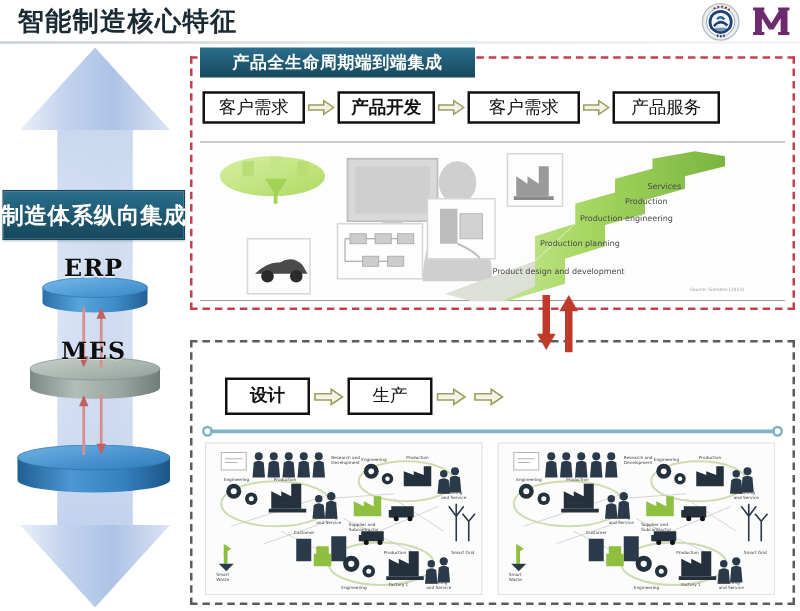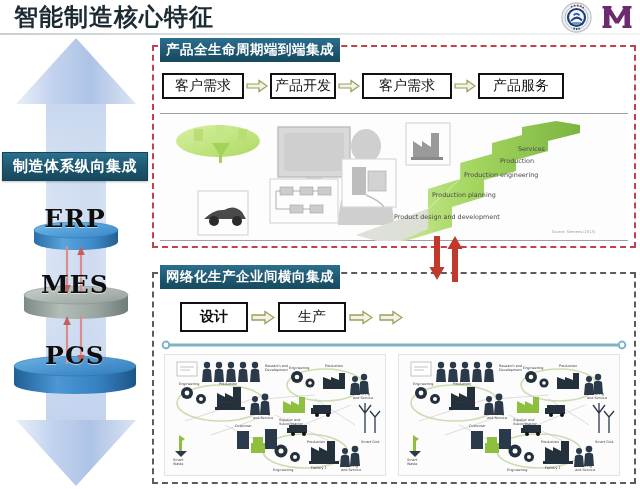--- a/index.html
+++ b/index.html
@@ -8,69 +8,69 @@
     background: #ffffff;
     font-family: "DejaVu Sans", "Liberation Sans", sans-serif;
     overflow: hidden;
   }
   #root { position: relative; width: 640px; height: 489px; background: #fff; }
 
   
   .header { position: absolute; left: 0; top: 0; width: 640px; height: 34px; background: #ffffff; }
   .header-title {
     position: absolute; left: 14px; top: 3px;
-    font-size: 24px; font-weight: bold; color: #1b2a33;
+    font-size: 21px; font-weight: bold; color: #1b2a33;
     letter-spacing: 1px; line-height: 28px;
     white-space: nowrap;
   }
   .header-rule {
     position: absolute; left: 0; top: 33px; width: 640px; height: 2px;
     background: linear-gradient(to right, #c9cfd4 0%, #e6eaed 55%, #f2f4f6 100%);
   }
   .logos { position: absolute; right: 8px; top: 1px; height: 32px; display: flex; align-items: center; gap: 10px; }
   .seal { width: 31px; height: 31px; position: relative; }
   .mlogo { width: 30px; height: 26px; position: relative; }
 
   
   .leftcol { position: absolute; left: 0px; top: 36px; width: 150px; height: 452px; }
   .vert-arrow { position: absolute; left: 12px; top: 0px; width: 128px; height: 452px; }
   .vlabel {
-    position: absolute; left: 2px; top: 116px; width: 146px; height: 29px;
+    position: absolute; left: 2px; top: 116px; width: 146px; height: 40px;
     background: linear-gradient(to bottom, #2b6f8e 0%, #1f5870 50%, #16485d 100%);
     border: 1px solid #14465a;
-    color: #ffffff; font-size: 15px; font-weight: bold;
+    color: #ffffff; font-size: 18px; font-weight: bold;
     display: flex; align-items: center; justify-content: center;
     letter-spacing: 0.5px; white-space: nowrap;
     box-shadow: 0 1px 2px rgba(0,0,0,.25);
   }
   .cyl { position: absolute; }
   .cyl-label {
     position: absolute; width: 100%; text-align: center;
     font-family: "DejaVu Serif", "Liberation Serif", serif;
-    font-size: 25px; font-weight: bold; color: #0e0e0e;
+    font-size: 19px; font-weight: bold; color: #0e0e0e;
     letter-spacing: 1px; z-index: 6;
     text-shadow: 0 1px 0 rgba(255,255,255,.55);
   }
   .redarrows { position: absolute; z-index: 5; }
 
   
   .panel { position: absolute; }
   .panel-top {
     left: 152px; top: 45px; width: 484px; height: 203px;
     border: 2px dashed #c2414c; background: transparent;
   }
   .panel-bottom {
     left: 152px; top: 272px; width: 484px; height: 212px;
     border: 2px dashed #5c5c5c; background: transparent;
   }
   .panel-tag {
     position: absolute; top: -9px; left: 6px; height: 24px;
     background: linear-gradient(to bottom, #2b6f8e 0%, #1f5870 55%, #164a5f 100%);
     color: #fff; font-size: 13.5px; font-weight: bold;
-    display: flex; align-items: center; padding: 0 6px;
+    display: flex; align-items: center; padding: 0 26px;
     letter-spacing: .5px; white-space: nowrap; z-index: 9;
   }
 
   
   .flow { position: absolute; display: flex; align-items: center; }
   .flow-box {
     border: 2px solid #111; background: #fff;
     display: flex; align-items: center; justify-content: center;
     font-size: 14px; color: #111; white-space: nowrap;
     height: 26px;
@@ -218,21 +218,20 @@
       <svg width="40" height="52" viewBox="0 0 40 52">
         <g stroke="#d98d8d" stroke-width="2.2" fill="#c0615f">
           <line x1="12" y1="50" x2="12" y2="10"></line>
           <polygon points="12,2 8.2,11 15.8,11" stroke="none"></polygon>
           <line x1="26" y1="2" x2="26" y2="42"></line>
           <polygon points="26,50 22.2,41 29.8,41" stroke="none"></polygon>
         </g>
       </svg>
     </div>
 
-    <div class="cyl-label" style="top:305px;left:0;width:150px;">PCS</div>
     <div class="cyl" style="left:12px; top:320px; width:126px; height:42px;">
       <svg width="126" height="44" viewBox="0 0 126 44">
         <defs>
           <linearGradient id="pcsb" x1="0" y1="0" x2="1" y2="0">
             <stop offset="0%" stop-color="#1f5f94"></stop>
               <stop offset="35%" stop-color="#4c97d4"></stop>
             <stop offset="70%" stop-color="#3580bf"></stop>
               <stop offset="100%" stop-color="#1c5586"></stop>
           </linearGradient>
           <linearGradient id="pcst" x1="0" y1="0" x2="1" y2="1">
@@ -251,21 +250,21 @@
   <div class="panel panel-top">
     <div class="panel-tag">产品全生命周期端到端集成</div>
 
     <div class="flow" style="left:8px; top:26px;border-radius:12px;">
       <div class="flow-box" style="width:82px;">客户需求</div>
       <div class="flow-arrow">
         <svg width="22" height="14" viewBox="0 0 22 14">
             <path d="M1 5 L13 5 L13 1.5 L21 7 L13 12.5 L13 9 L1 9 Z" fill="#f2f2e8" stroke="#9d9d5c" stroke-width="1.2"></path>
           </svg>
       </div>
-      <div class="flow-box" style="width:66px;">产品开发</div>
+      <div class="flow-box" style="width:78px;font-weight:bold;">产品开发</div>
       <div class="flow-arrow">
         <svg width="22" height="14" viewBox="0 0 22 14">
             <path d="M1 5 L13 5 L13 1.5 L21 7 L13 12.5 L13 9 L1 9 Z" fill="#f2f2e8" stroke="#9d9d5c" stroke-width="1.2"></path>
           </svg>
       </div>
       <div class="flow-box" style="width:90px;">客户需求</div>
       <div class="flow-arrow">
         <svg width="22" height="14" viewBox="0 0 22 14">
             <path d="M1 5 L13 5 L13 1.5 L21 7 L13 12.5 L13 9 L1 9 Z" fill="#f2f2e8" stroke="#9d9d5c" stroke-width="1.2"></path>
           </svg>
@@ -374,21 +373,20 @@
       <g fill="#c0392b">
         <rect x="10" y="0" width="6" height="33"></rect>
         <polygon points="13,44 5.5,31 20.5,31"></polygon>
         <rect x="28" y="11" width="6" height="35"></rect>
         <polygon points="31,0 23.5,13 38.5,13"></polygon>
       </g>
     </svg>
   </div>
 
   <div class="panel panel-bottom">
-    <div class="panel-tag">网络化生产企业间横向集成</div>
 
     <div class="flow" style="left:26px; top:28px;">
       <div class="flow-box" style="width:68px;height:30px;font-weight:bold;">设计</div>
       <div class="flow-arrow" style="width:30px;">
         <svg width="24" height="15" viewBox="0 0 24 15">
             <path d="M1 5 L14 5 L14 1.5 L23 7.5 L14 13.5 L14 10 L1 10 Z" fill="#f2f2e8" stroke="#9d9d5c" stroke-width="1.3"></path>
           </svg>
       </div>
       <div class="flow-box" style="width:68px;height:30px;">生产</div>
       <div class="flow-arrow" style="width:30px;">

